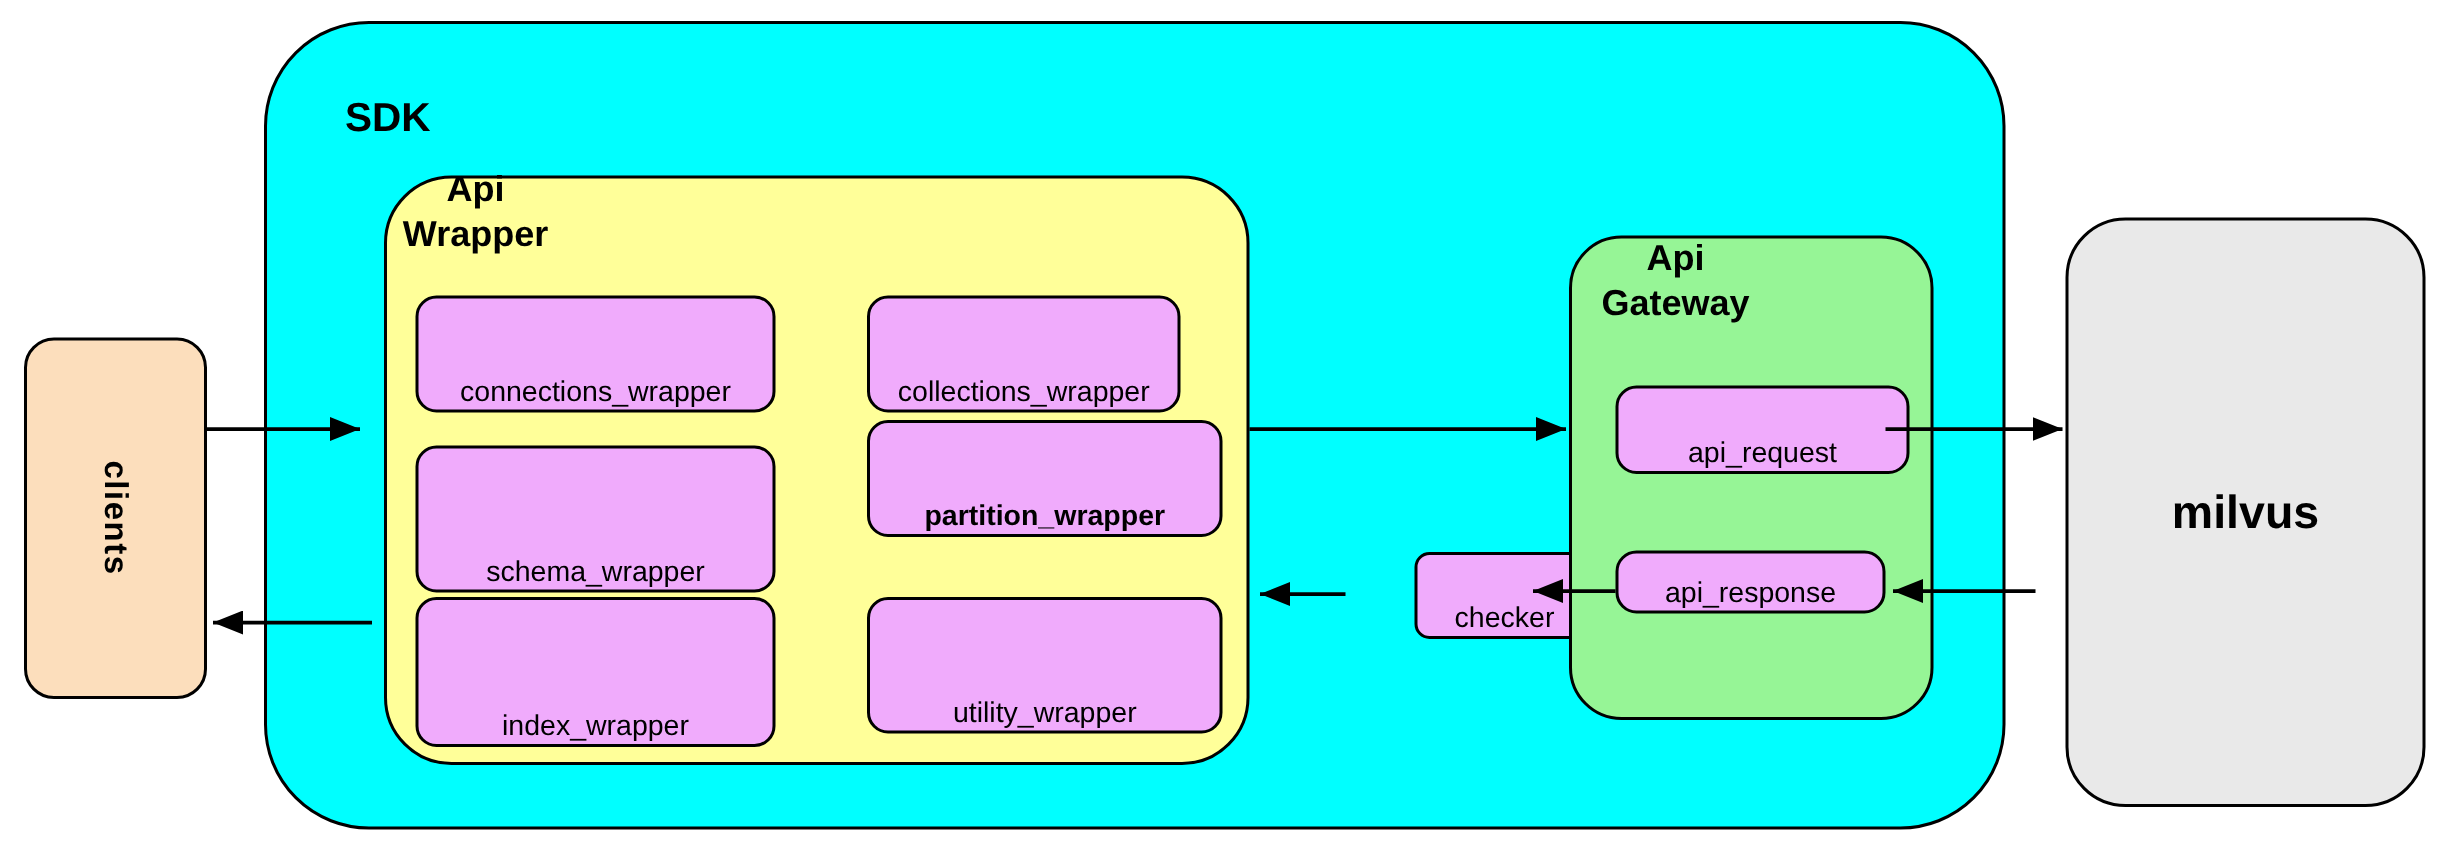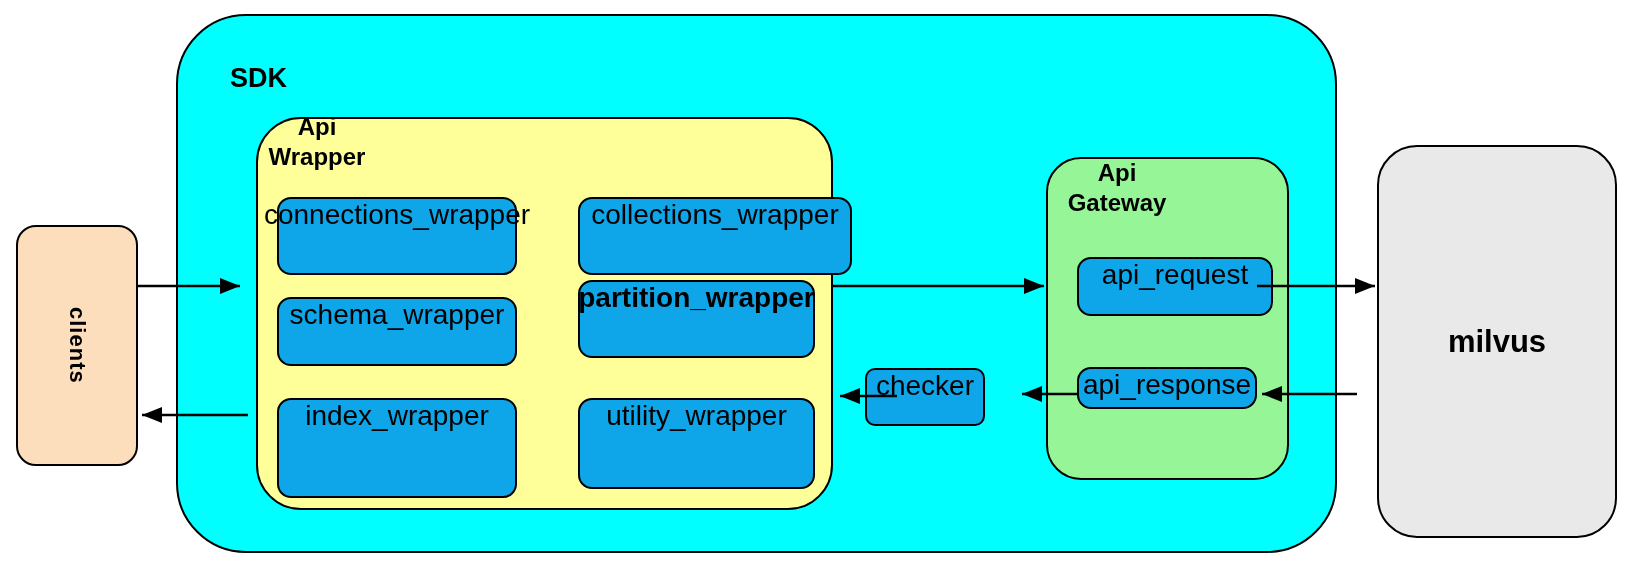--- a/index.html
+++ b/index.html
@@ -75,37 +75,37 @@
     left: 1377px; top: 145px; width: 240px; height: 393px;
     background: #e9e9e9;
     border-radius: 40px;
     display: flex; align-items: center; justify-content: center;
   }
   .milvus-box span { font-size: 31px; font-weight: bold; }
 
   
   .node {
     position: absolute;
-    background: #0ea5e9;
+    background: #f0abfc;
     border: 2px solid #000000;
     border-radius: 14px;
-    display: flex; align-items: flex-start; justify-content: center;
-    font-size: 28px;
+    display: flex; align-items: flex-end; justify-content: center;
+    font-size: 19px;
   }
   .n-connections { left: 277px; top: 197px; width: 240px; height: 78px; }
-  .n-collections { left: 578px; top: 197px; width: 274px; height: 78px; }
-  .n-schema      { left: 277px; top: 297px; width: 240px; height: 69px; }
+  .n-collections { left: 578px; top: 197px; width: 209px; height: 78px; }
+  .n-schema      { left: 277px; top: 297px; width: 240px; height: 98px; }
   .n-partition   { left: 578px; top: 280px; width: 237px; height: 78px; font-weight: bold; }
   .n-index       { left: 277px; top: 398px; width: 240px; height: 100px; }
   .n-utility     { left: 578px; top: 398px; width: 237px; height: 91px; }
 
   .n-api-request  { left: 1077px; top: 257px; width: 196px; height: 59px; }
   .n-api-response { left: 1077px; top: 367px; width: 180px; height: 42px; }
 
-  .n-checker { left: 865px; top: 368px; width: 120px; height: 58px; border-radius: 10px; }
+  .n-checker { left: 943px; top: 368px; width: 120px; height: 58px; border-radius: 10px; }
 
   
   svg.arrows {
     position: absolute; left: 0; top: 0;
     width: 1634px; height: 574px;
     pointer-events: none;
   }
   svg.arrows line { stroke: #000; stroke-width: 2.5px; }
 </style>
 </head>

